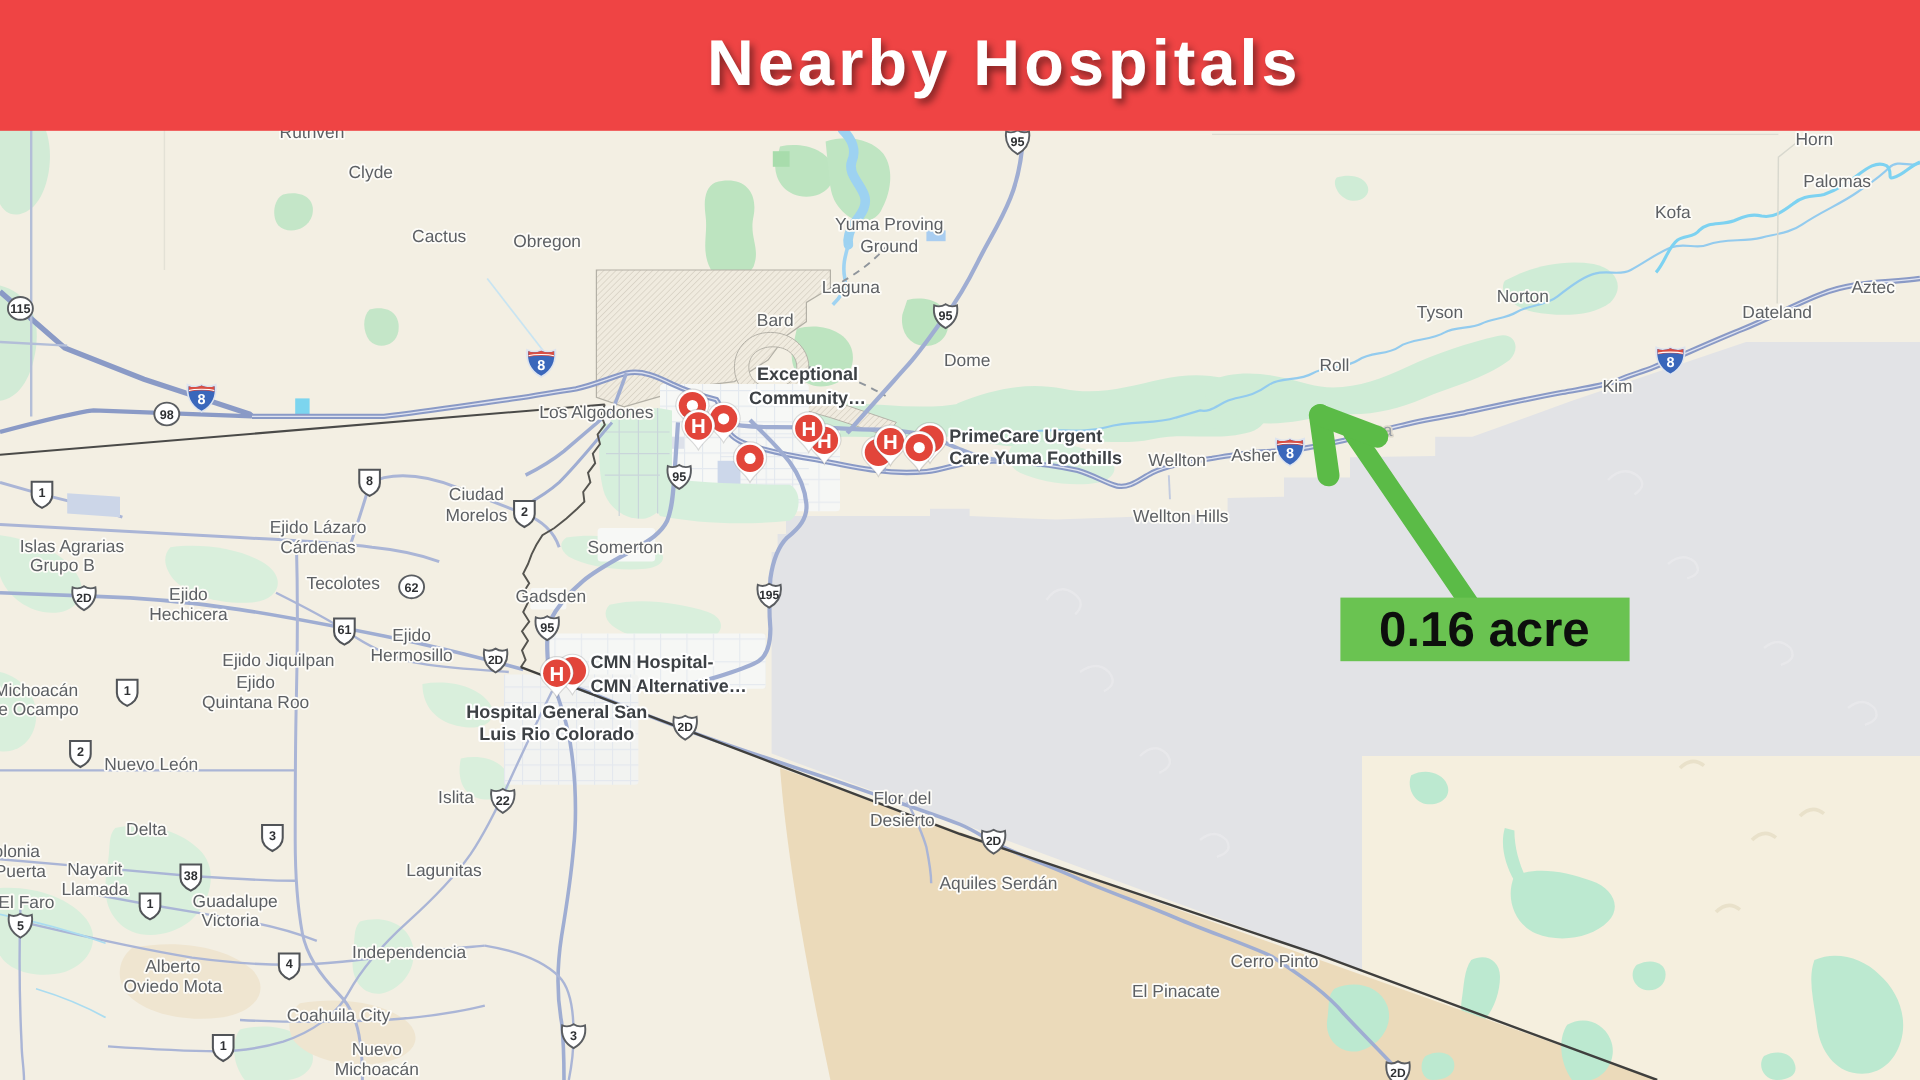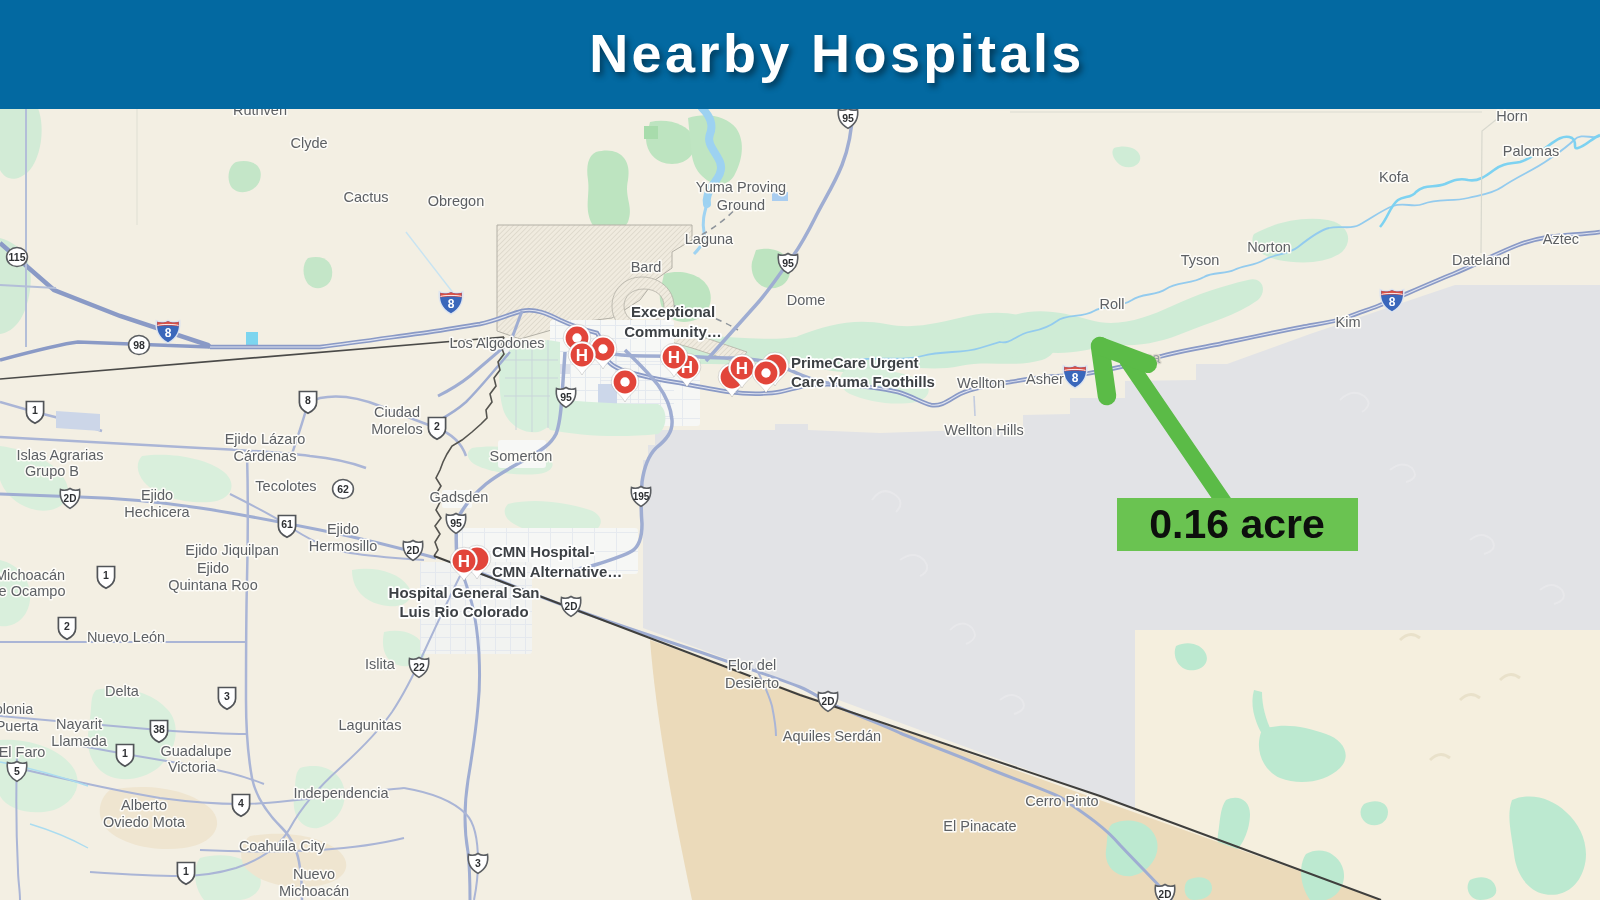--- a/index.html
+++ b/index.html
@@ -4,21 +4,21 @@
 <style>
 html,body{margin:0;padding:0;width:1600px;height:900px;overflow:hidden;background:#f3efe3;}
 svg{display:block}
 text{font-family:"Liberation Sans",sans-serif}
 .lbl{fill:#5d6064;font-size:14.5px;stroke:#fdfcf8;stroke-width:3px;paint-order:stroke;stroke-linejoin:round;text-anchor:middle}
 .lblb{fill:#3d4145;font-size:15px;font-weight:bold;stroke:#ffffff;stroke-width:3.5px;paint-order:stroke;stroke-linejoin:round;text-anchor:middle}
 .start{text-anchor:start}
 .faded{fill:#989ea6;stroke:#ded9cc;stroke-width:2.5px}
 .sh{fill:#2e3033;font-size:10.5px;font-weight:bold;text-anchor:middle}
 .shs{fill:#2e3033;font-size:10px;font-weight:bold;text-anchor:middle}
-#hdr{position:absolute;left:0;top:0;width:1600px;height:109px;background:#0369a1;z-index:5;}
+#hdr{position:absolute;left:0;top:0;width:1600px;height:109px;background:#ef4444;z-index:5;}
 #hdr .t{position:absolute;left:74px;right:0;top:22px;text-align:center;color:#ffffff;font-family:"Liberation Sans",sans-serif;font-weight:bold;font-size:54px;letter-spacing:3.4px;text-shadow:3px 4px 6px rgba(0,0,0,0.45);}
 </style>
 </head>
 <body>
 
 <svg width="1600" height="900" viewBox="0 0 1600 900" xmlns="http://www.w3.org/2000/svg">
 <defs>
 <pattern id="hatch" width="3.6" height="3.6" patternTransform="rotate(45)" patternUnits="userSpaceOnUse">
 <rect width="3.6" height="3.6" fill="#f0ebdf"></rect>
 <line x1="0" y1="0" x2="0" y2="3.6" stroke="#cdc7b9" stroke-width="0.9"></line>

